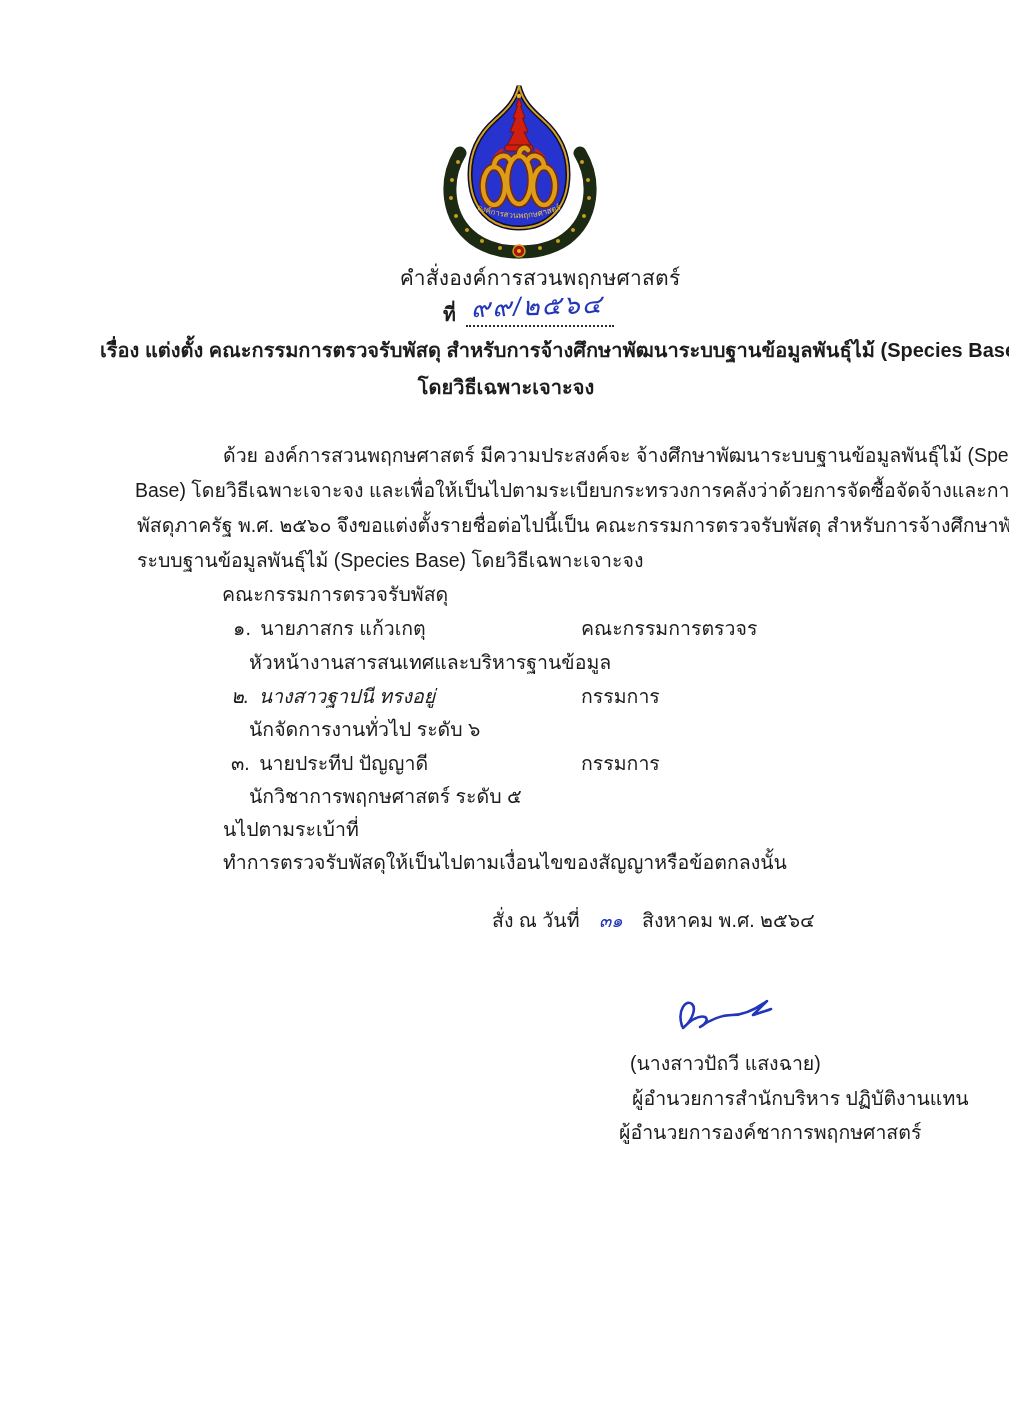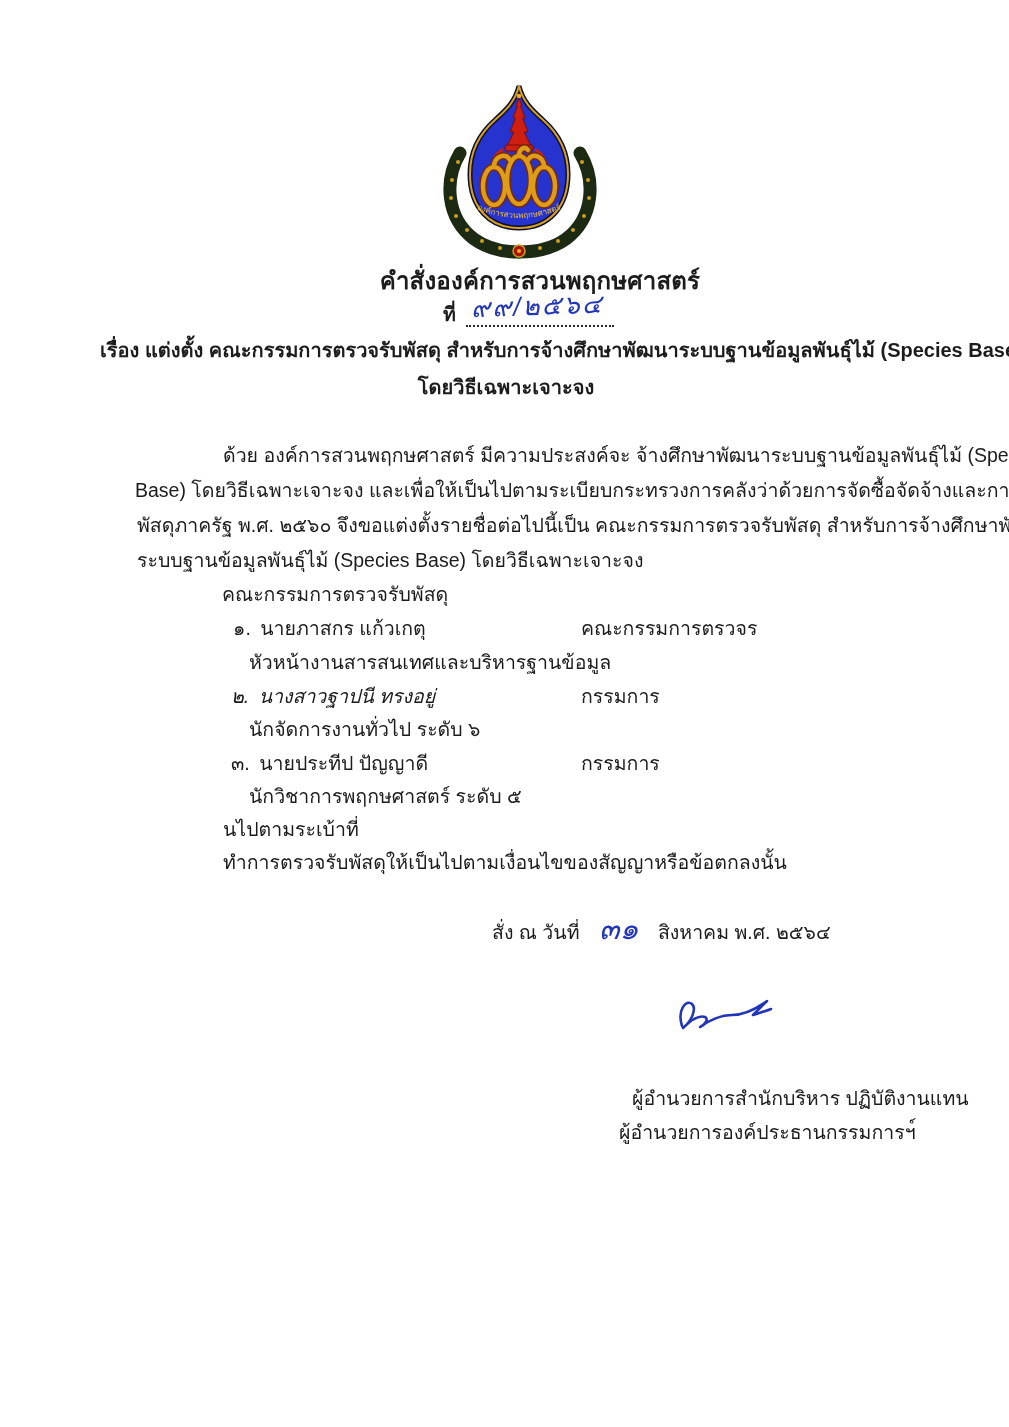--- a/index.html
+++ b/index.html
@@ -6,35 +6,35 @@
   .page{
     position:relative;
     width:1009px;height:1427px;
     margin:0 auto;
     background:#ffffff;
     font-family:"Liberation Sans","DejaVu Sans",sans-serif;
     color:#1c1c1c;
     overflow:hidden;
   }
   .abs{position:absolute;white-space:nowrap;}
-  .t-title{font-size:24px;font-weight:700;letter-spacing:.2px;}
+  .t-title{font-size:21px;font-weight:400;letter-spacing:.2px;}
   .t-subject{font-size:20px;font-weight:700;}
   .t-body{font-size:19.5px;font-weight:400;}
   .t-hand{
     color:#2336b8;
     font-size:26px;
     font-style:italic;
     font-weight:500;
     letter-spacing:2px;
     transform:rotate(-2deg);
     display:inline-block;
   }
   .t-hand-day{
     color:#2336b8;
-    font-size:30px;
+    font-size:18px;
     font-style:italic;
     font-weight:500;
     display:inline-block;
     margin:0 14px;
   }
   .dotted-line{
     display:inline-block;
     border-bottom:2px dotted #2a2a2a;
   }
   .centered{text-align:center;}
@@ -166,16 +166,17 @@
     <span class="t-hand-day">๓๑</span>
     <span>สิงหาคม พ.ศ. ๒๕๖๔</span>
   </div>
 
   <div class="abs" style="left:666px;top:994px;width:118px;height:46px;">
     <svg width="118" height="46" viewBox="0 0 118 46">
       <path d="M16,32 C11,16 20,5 26,10 C31,15 25,28 17,34 C25,26 33,21 39,23 C43,25 39,31 34,33 C43,26 56,21 66,21 C77,21 90,15 101,7 L87,21 C93,19 100,17 105,15" fill="none" stroke="#2336b8" stroke-width="2.6" stroke-linecap="round" stroke-linejoin="round"></path>
     </svg>
   </div>
 
+  <div class="abs t-body" style="left:630px;top:1048px;">(นางสาวปัถวี แสงฉาย)</div>
   <div class="abs t-body" style="left:632px;top:1083px;">ผู้อำนวยการสำนักบริหาร ปฏิบัติงานแทน</div>
-  <div class="abs t-body" style="left:619px;top:1117px;">ผู้อำนวยการองค์ประธานกรรมการฯ์</div>
+  <div class="abs t-body" style="left:619px;top:1117px;">ผู้อำนวยการองค์ชาการพฤกษศาสตร์</div>
 
 </div>
 
 </body></html>

